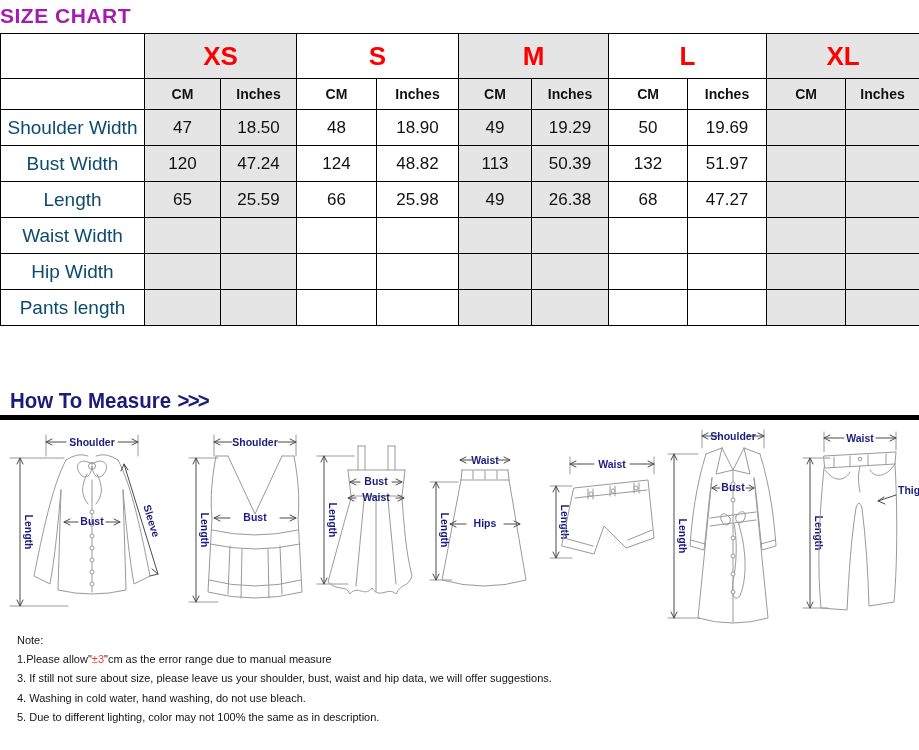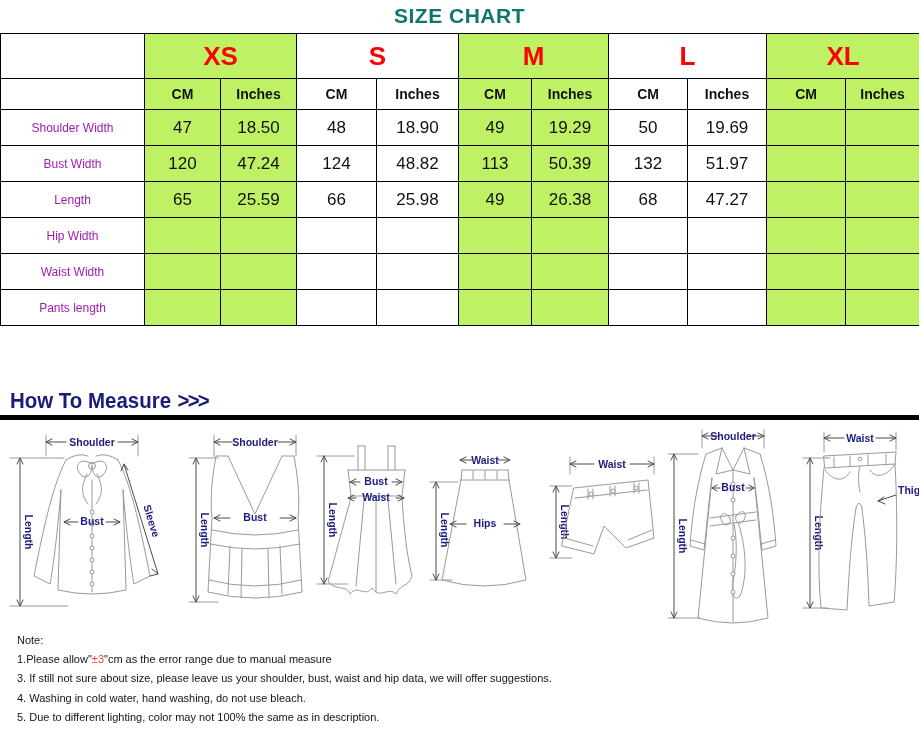--- a/index.html
+++ b/index.html
@@ -1,30 +1,30 @@
 <!DOCTYPE html>
 <html><head>
 <meta charset="utf-8">
 <style>
   html,body{margin:0;padding:0;background:#fff;}
   body{width:919px;height:750px;position:relative;font-family:"Liberation Sans",sans-serif;overflow:hidden;}
 
-  .title{position:absolute;top:4px;left:0;width:919px;text-align:center;
-         font-size:21px;font-weight:bold;color:#0f766e;letter-spacing:.5px;}
+  .title{position:absolute;top:4px;left:0;width:919px;
+         font-size:21px;font-weight:bold;color:#a21caf;letter-spacing:.5px;}
 
   table.size-table{position:absolute;top:33px;left:0;width:919px;border-collapse:collapse;table-layout:fixed;}
   table.size-table td{border:1px solid #000;text-align:center;vertical-align:middle;padding:0;overflow:hidden;}
   tr.r-sizes{height:45px;}
   td.size{font-size:26px;font-weight:bold;color:#fe0000;}
   tr.r-units{height:31px;}
   td.unit{font-size:14px;font-weight:bold;color:#111;}
   tr.r-data{height:36px;}
-  td.rowlabel{font-size:12px;color:#a21caf;}
+  td.rowlabel{font-size:19px;color:#0c4a6e;}
   td.val{font-size:17px;color:#111;}
-  .sh{background:#bef264;}
+  .sh{background:#e5e5e5;}
 
   .measure-head{position:absolute;top:388px;left:10px;font-size:22px;font-weight:bold;
                 color:#1b1b78;transform:scaleX(.93);transform-origin:left center;white-space:nowrap;}
   .measure-head .chev{margin-left:7px;letter-spacing:-2px;}
   .rule{position:absolute;top:415px;left:0;width:919px;height:5px;background:#000;}
 
   .figs svg{position:absolute;overflow:visible;}
   .g{fill:none;stroke:#9a9a9a;stroke-width:1;stroke-linecap:round;stroke-linejoin:round;}
   .m{fill:none;stroke:#4a4a4a;stroke-width:1;stroke-linecap:round;stroke-linejoin:round;}
   .btn{fill:#fff;stroke:#9a9a9a;stroke-width:1;}
@@ -107,34 +107,34 @@
     <td class="val">66</td>
     <td class="val">25.98</td>
     <td class="val sh">49</td>
     <td class="val sh">26.38</td>
     <td class="val">68</td>
     <td class="val">47.27</td>
     <td class="val sh"></td>
     <td class="val sh"></td>
   </tr>
   <tr class="r-data">
+    <td class="rowlabel">Waist Width</td>
+    <td class="val sh"></td>
+    <td class="val sh"></td>
+    <td class="val"></td>
+    <td class="val"></td>
+    <td class="val sh"></td>
+    <td class="val sh"></td>
+    <td class="val"></td>
+    <td class="val"></td>
+    <td class="val sh"></td>
+    <td class="val sh"></td>
+  </tr>
+  <tr class="r-data">
     <td class="rowlabel">Hip Width</td>
-    <td class="val sh"></td>
-    <td class="val sh"></td>
-    <td class="val"></td>
-    <td class="val"></td>
-    <td class="val sh"></td>
-    <td class="val sh"></td>
-    <td class="val"></td>
-    <td class="val"></td>
-    <td class="val sh"></td>
-    <td class="val sh"></td>
-  </tr>
-  <tr class="r-data">
-    <td class="rowlabel">Waist Width</td>
     <td class="val sh"></td>
     <td class="val sh"></td>
     <td class="val"></td>
     <td class="val"></td>
     <td class="val sh"></td>
     <td class="val sh"></td>
     <td class="val"></td>
     <td class="val"></td>
     <td class="val sh"></td>
     <td class="val sh"></td>

